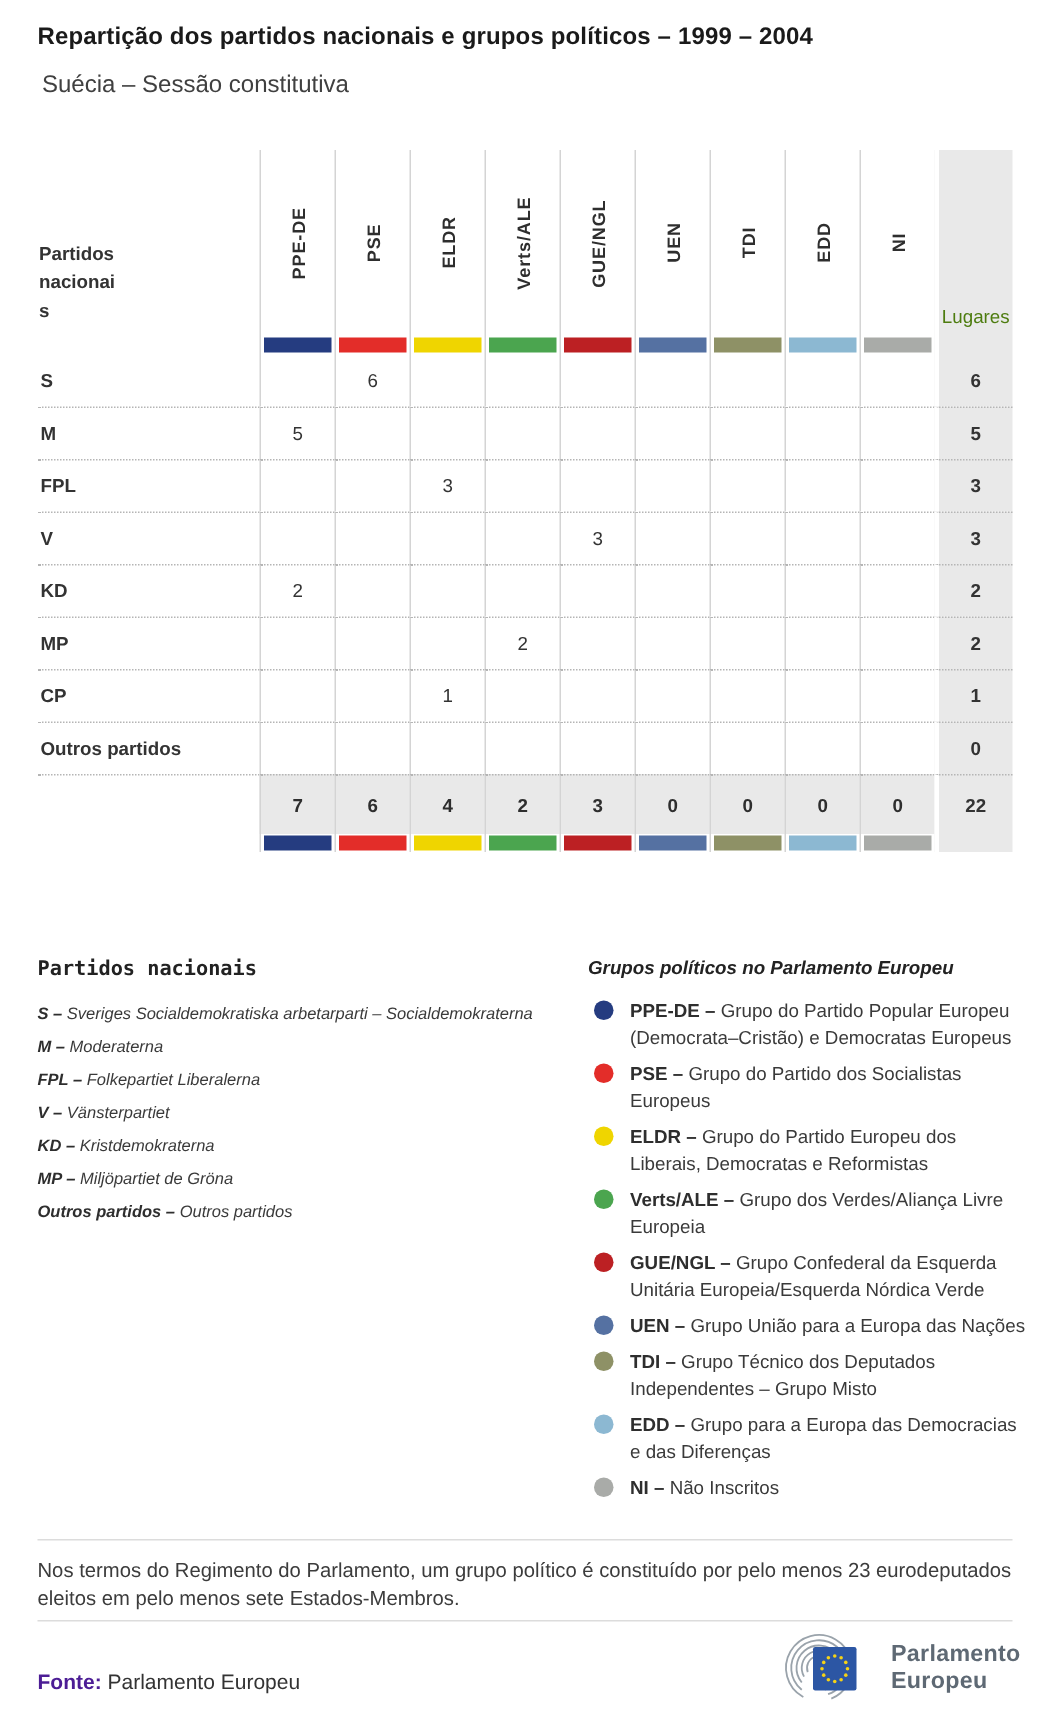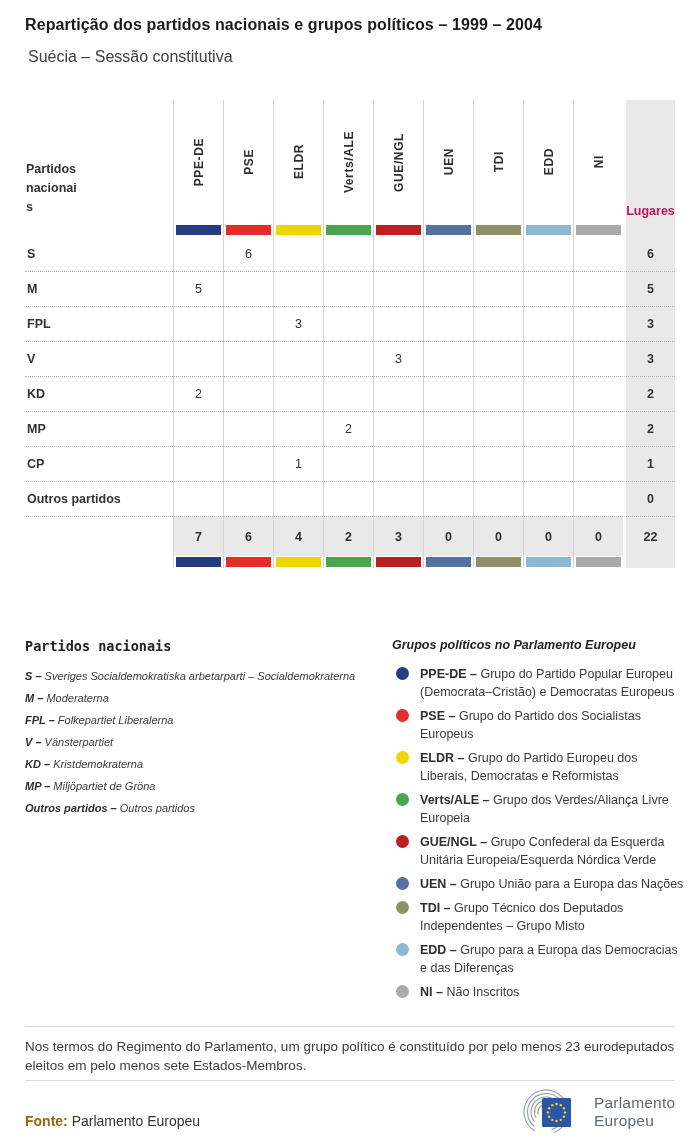--- a/index.html
+++ b/index.html
@@ -16,21 +16,21 @@
   .cell { box-sizing:border-box; flex:none; }
   .c-label { width:148px; }
   .c-group { width:50px; border-left:1px solid #d4d4d4; }
   .c-seats { width:52px; background:#e9e9e9; border-left:3px solid #ffffff; }
 
   .header-row { height:124px; }
   .header-label { display:flex; align-items:flex-end; padding:0 0 7px 1px; }
   .header-label .label-wrap { width:56px; font-weight:bold; font-size:12.5px; line-height:19px; word-break:break-all; color:#333; }
   .header-group { display:flex; align-items:center; justify-content:center; }
   .vtext { writing-mode:vertical-rl; transform:rotate(180deg); font-weight:bold; font-size:12px; letter-spacing:.6px; color:#2e2e2e; white-space:nowrap; }
-  .header-seats { display:flex; align-items:flex-end; justify-content:center; padding-bottom:6px; font-weight:bold; font-size:12.5px; color:#be185d; }
+  .header-seats { display:flex; align-items:flex-end; justify-content:center; padding-bottom:6px; font-weight:normal; font-size:12.5px; color:#4d7c0f; }
 
   .bar-row { height:12px; }
   .bar-cell { position:relative; }
   .bar-cell .bar { position:absolute; left:2px; right:2px; top:1px; bottom:1px; }
 
   .data-row { height:35px; }
   .data-row .c-label { display:flex; align-items:center; padding-left:2px; font-weight:bold; font-size:12.5px; color:#333; }
   .val-cell { display:flex; align-items:center; justify-content:center; font-size:12.5px; color:#333; }
   .data-row .c-seats { display:flex; align-items:center; justify-content:center; font-weight:bold; font-size:12.5px; }
   .dotted .cell { border-top:1px dotted #b5b5b5; }
@@ -51,25 +51,25 @@
   .lg-dot { width:13px; height:13px; border-radius:50%; flex:none; margin:2px 11px 0 4px; }
   .lg-text { font-size:12.5px; line-height:18px; color:#3a3a3a; }
   .lg-text b { color:#2e2e2e; }
 
   
   .rule { position:absolute; left:25px; width:650px; border-top:1px solid #dcdcdc; }
   .rule-1 { top:1026px; }
   .rule-2 { top:1080px; }
   .note { position:absolute; left:25px; top:1037px; width:652px; font-size:13.5px; line-height:19px; color:#3c3c3c; }
   .source { position:absolute; left:25px; top:1113px; font-size:14px; color:#333; }
-  .source b { color:#a16207; }
+  .source b { color:#4c1d95; }
 
   .ep-logo { position:absolute; left:520px; top:1086px; display:flex; align-items:center; }
   .ep-logo svg { display:block; }
-  .ep-logo-text { margin-left:8px; font-size:15.5px; font-weight:normal; color:#5e6974; line-height:18px; letter-spacing:.2px; }
+  .ep-logo-text { margin-left:8px; font-size:15.5px; font-weight:bold; color:#5e6974; line-height:18px; letter-spacing:.2px; }
 </style>
 </head>
 <body>
 
 <div class="page">
 
   <div class="title">Repartição dos partidos nacionais e grupos políticos – 1999 – 2004</div>
   <div class="subtitle">Suécia – Sessão constitutiva</div>
 
   <div class="seats-table">

